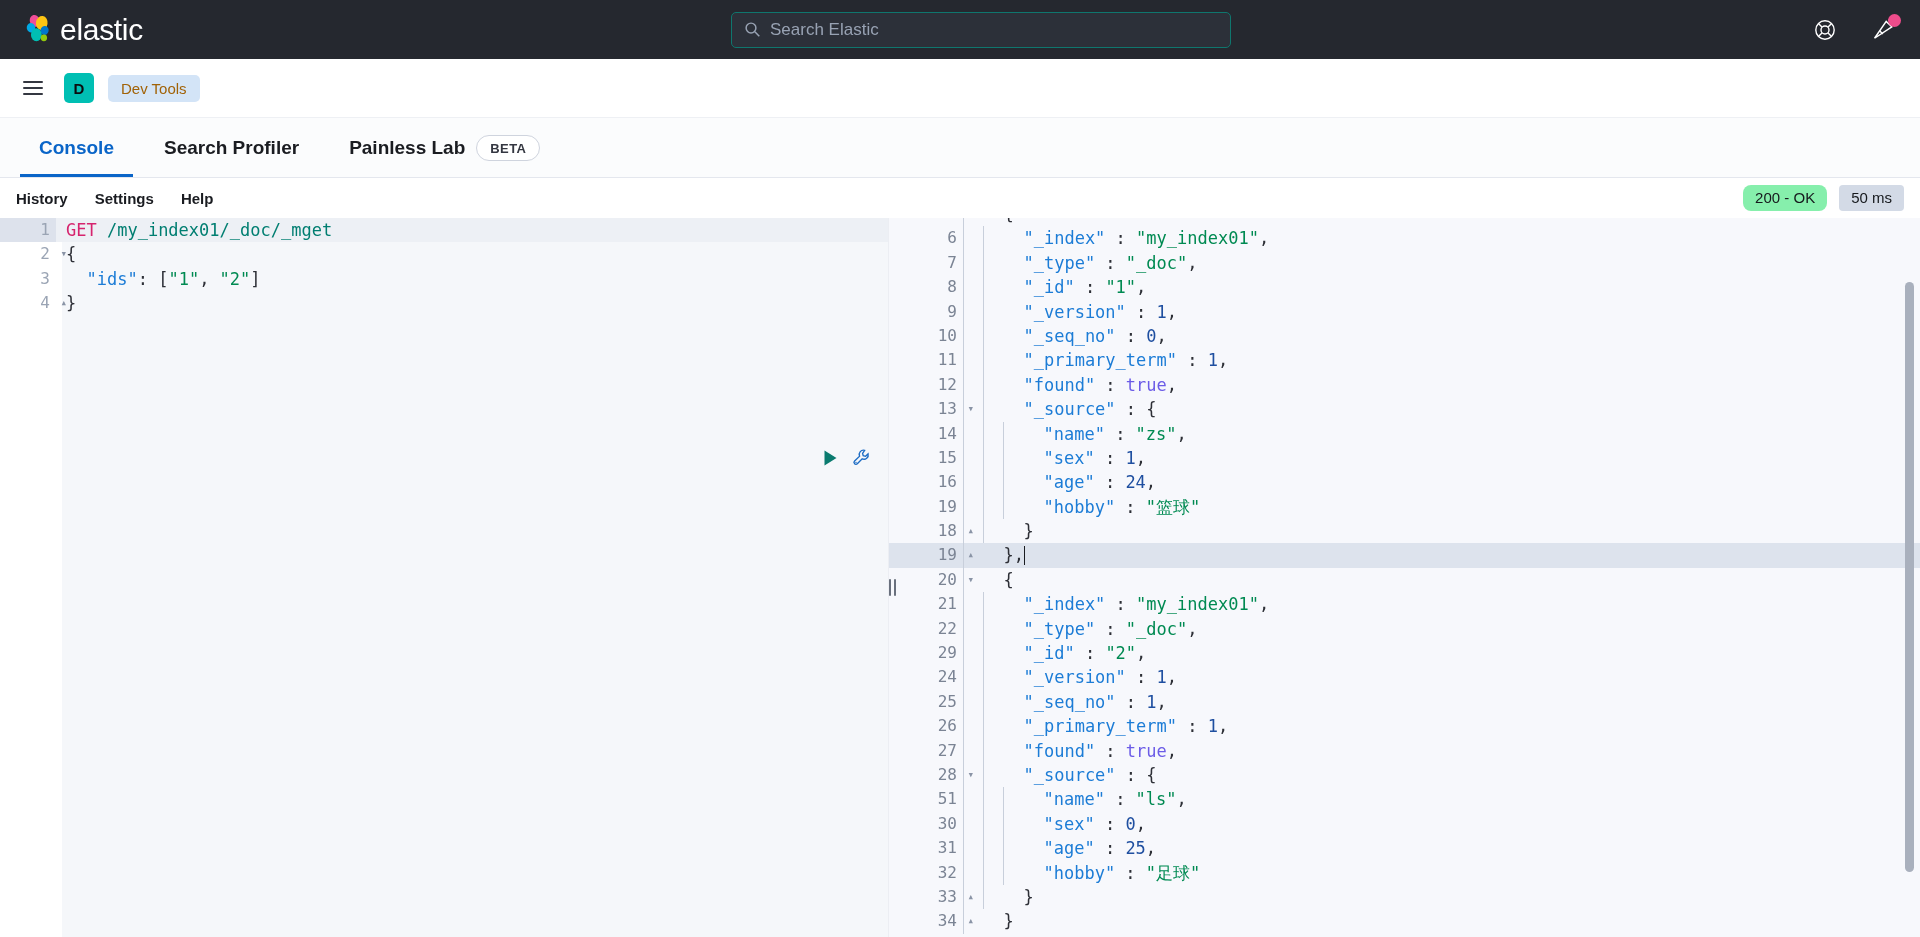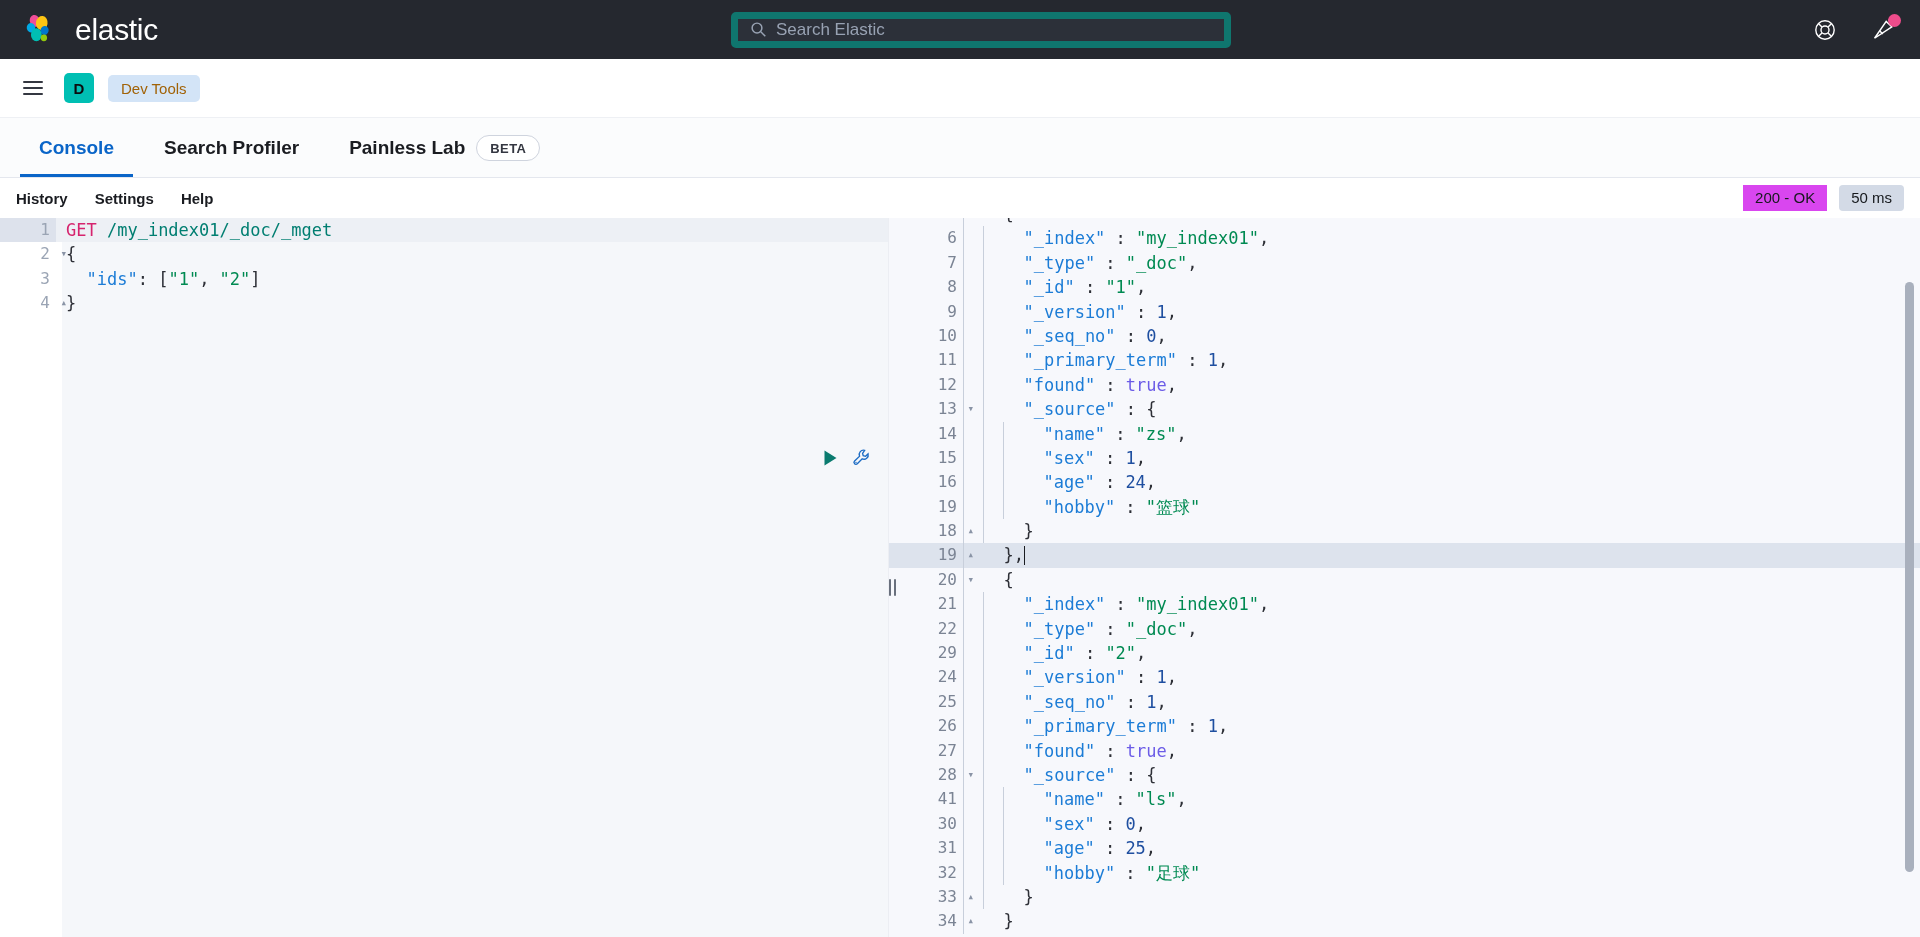--- a/index.html
+++ b/index.html
@@ -14,39 +14,39 @@
 
   
   .topbar {
     height: 59px;
     background: #25282f;
     display: flex;
     align-items: center;
     position: relative;
   }
   .brand {
-    display: flex; align-items: center; gap: 22px;
+    display: flex; align-items: center; gap: 7px;
     margin-left: 22px;
     cursor: pointer;
   }
   .brand-logo { width: 31px; height: 31px; display:block; }
   .brand-text {
     color: #ffffff;
     font-size: 30px;
     letter-spacing: -0.3px;
     font-weight: 400;
     font-family: "Liberation Sans", sans-serif;
   }
   .globalsearch {
     position: absolute;
     left: 731px;
     width: 500px;
     height: 36px;
     background: #2c3039;
-    border: 7px solid #0f766e;
+    border: 1px solid #0f766e;
     border-radius: 5px;
     display: flex;
     align-items: center;
     padding: 0 12px;
     gap: 9px;
     cursor: text;
   }
   .globalsearch .sicon { flex: 0 0 auto; display:flex; }
   .globalsearch input {
     background: transparent;
@@ -186,25 +186,25 @@
     font-family: "Liberation Sans", sans-serif;
   }
   .status-group {
     position: absolute;
     right: 16px;
     display: flex;
     align-items: center;
     gap: 12px;
   }
   .badge-ok {
-    background: #d946ef;
+    background: #86efac;
     color: #16191d;
     font-size: 15px;
     font-weight: 400;
-    border-radius: 0;
+    border-radius: 8px;
     padding: 4px 12px 5px;
   }
   .badge-time {
     background: #d3dae6;
     color: #16191d;
     font-size: 15px;
     border-radius: 4px;
     padding: 4px 12px 5px;
   }
 
@@ -503,21 +503,21 @@
         <div class="cline active"><div class="gutter">19<span class="fold">▴</span></div><span class="indent-guides"><i class="iguide"></i></span><span class="resp-text"><span class="tk-brace">  },</span><span class="caret"></span></span></div>
         <div class="cline"><div class="gutter">20<span class="fold">▾</span></div><span class="indent-guides"><i class="iguide"></i></span><span class="resp-text"><span class="tk-brace">  {</span></span></div>
         <div class="cline"><div class="gutter">21</div><span class="indent-guides"><i class="iguide"></i><i class="iguide"></i></span><span class="resp-text"><span class="tk-key">  "_index"</span><span class="tk-punc"> : </span><span class="tk-str">"my_index01"</span><span class="tk-punc">,</span></span></div>
         <div class="cline"><div class="gutter">22</div><span class="indent-guides"><i class="iguide"></i><i class="iguide"></i></span><span class="resp-text"><span class="tk-key">  "_type"</span><span class="tk-punc"> : </span><span class="tk-str">"_doc"</span><span class="tk-punc">,</span></span></div>
         <div class="cline"><div class="gutter">29</div><span class="indent-guides"><i class="iguide"></i><i class="iguide"></i></span><span class="resp-text"><span class="tk-key">  "_id"</span><span class="tk-punc"> : </span><span class="tk-str">"2"</span><span class="tk-punc">,</span></span></div>
         <div class="cline"><div class="gutter">24</div><span class="indent-guides"><i class="iguide"></i><i class="iguide"></i></span><span class="resp-text"><span class="tk-key">  "_version"</span><span class="tk-punc"> : </span><span class="tk-num">1</span><span class="tk-punc">,</span></span></div>
         <div class="cline"><div class="gutter">25</div><span class="indent-guides"><i class="iguide"></i><i class="iguide"></i></span><span class="resp-text"><span class="tk-key">  "_seq_no"</span><span class="tk-punc"> : </span><span class="tk-num">1</span><span class="tk-punc">,</span></span></div>
         <div class="cline"><div class="gutter">26</div><span class="indent-guides"><i class="iguide"></i><i class="iguide"></i></span><span class="resp-text"><span class="tk-key">  "_primary_term"</span><span class="tk-punc"> : </span><span class="tk-num">1</span><span class="tk-punc">,</span></span></div>
         <div class="cline"><div class="gutter">27</div><span class="indent-guides"><i class="iguide"></i><i class="iguide"></i></span><span class="resp-text"><span class="tk-key">  "found"</span><span class="tk-punc"> : </span><span class="tk-bool">true</span><span class="tk-punc">,</span></span></div>
         <div class="cline"><div class="gutter">28<span class="fold">▾</span></div><span class="indent-guides"><i class="iguide"></i><i class="iguide"></i></span><span class="resp-text"><span class="tk-key">  "_source"</span><span class="tk-punc"> : </span><span class="tk-brace">{</span></span></div>
-        <div class="cline"><div class="gutter">41</div><span class="indent-guides"><i class="iguide"></i><i class="iguide"></i><i class="iguide"></i></span><span class="resp-text"><span class="tk-key">  "name"</span><span class="tk-punc"> : </span><span class="tk-str">"ls"</span><span class="tk-punc">,</span></span></div>
+        <div class="cline"><div class="gutter">51</div><span class="indent-guides"><i class="iguide"></i><i class="iguide"></i><i class="iguide"></i></span><span class="resp-text"><span class="tk-key">  "name"</span><span class="tk-punc"> : </span><span class="tk-str">"ls"</span><span class="tk-punc">,</span></span></div>
         <div class="cline"><div class="gutter">30</div><span class="indent-guides"><i class="iguide"></i><i class="iguide"></i><i class="iguide"></i></span><span class="resp-text"><span class="tk-key">  "sex"</span><span class="tk-punc"> : </span><span class="tk-num">0</span><span class="tk-punc">,</span></span></div>
         <div class="cline"><div class="gutter">31</div><span class="indent-guides"><i class="iguide"></i><i class="iguide"></i><i class="iguide"></i></span><span class="resp-text"><span class="tk-key">  "age"</span><span class="tk-punc"> : </span><span class="tk-num">25</span><span class="tk-punc">,</span></span></div>
         <div class="cline"><div class="gutter">32</div><span class="indent-guides"><i class="iguide"></i><i class="iguide"></i><i class="iguide"></i></span><span class="resp-text"><span class="tk-key">  "hobby"</span><span class="tk-punc"> : </span><span class="tk-str">"足球"</span></span></div>
         <div class="cline"><div class="gutter">33<span class="fold">▴</span></div><span class="indent-guides"><i class="iguide"></i><i class="iguide"></i></span><span class="resp-text"><span class="tk-brace">  }</span></span></div>
         <div class="cline"><div class="gutter">34<span class="fold">▴</span></div><span class="indent-guides"><i class="iguide"></i></span><span class="resp-text"><span class="tk-brace">  }</span></span></div>
       </div>
     <div class="resp-scrollbar"></div>
   </div>
 </div>
 

